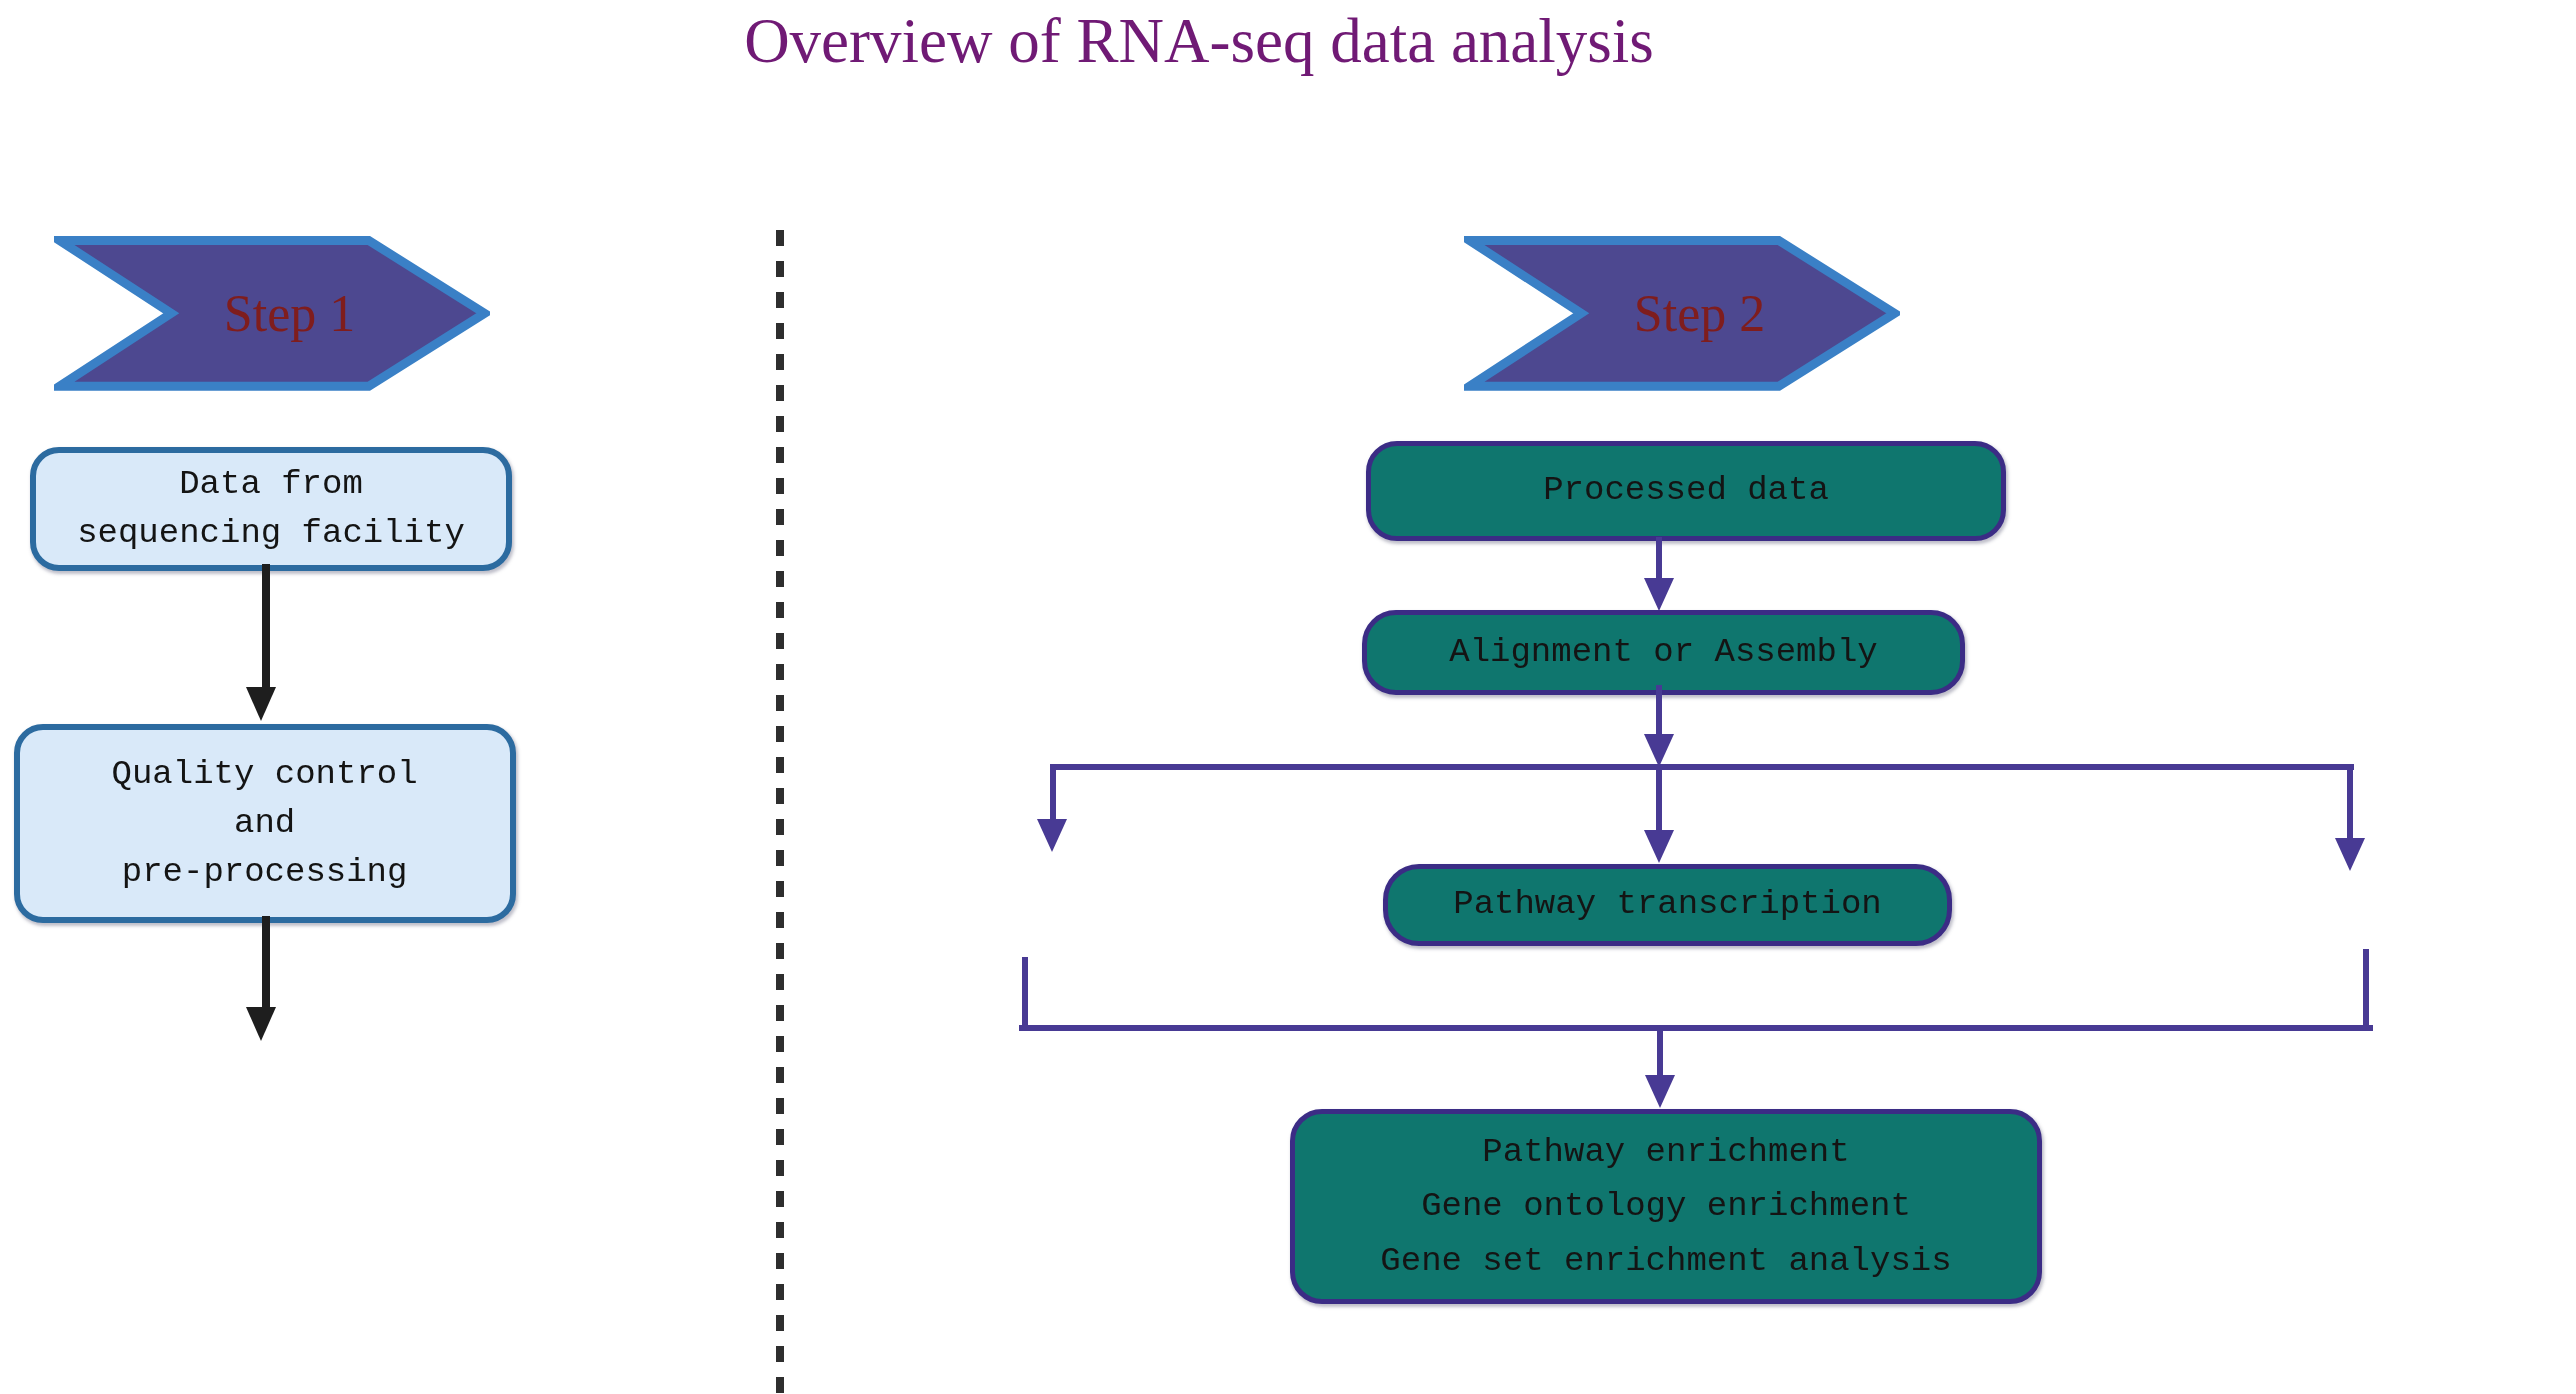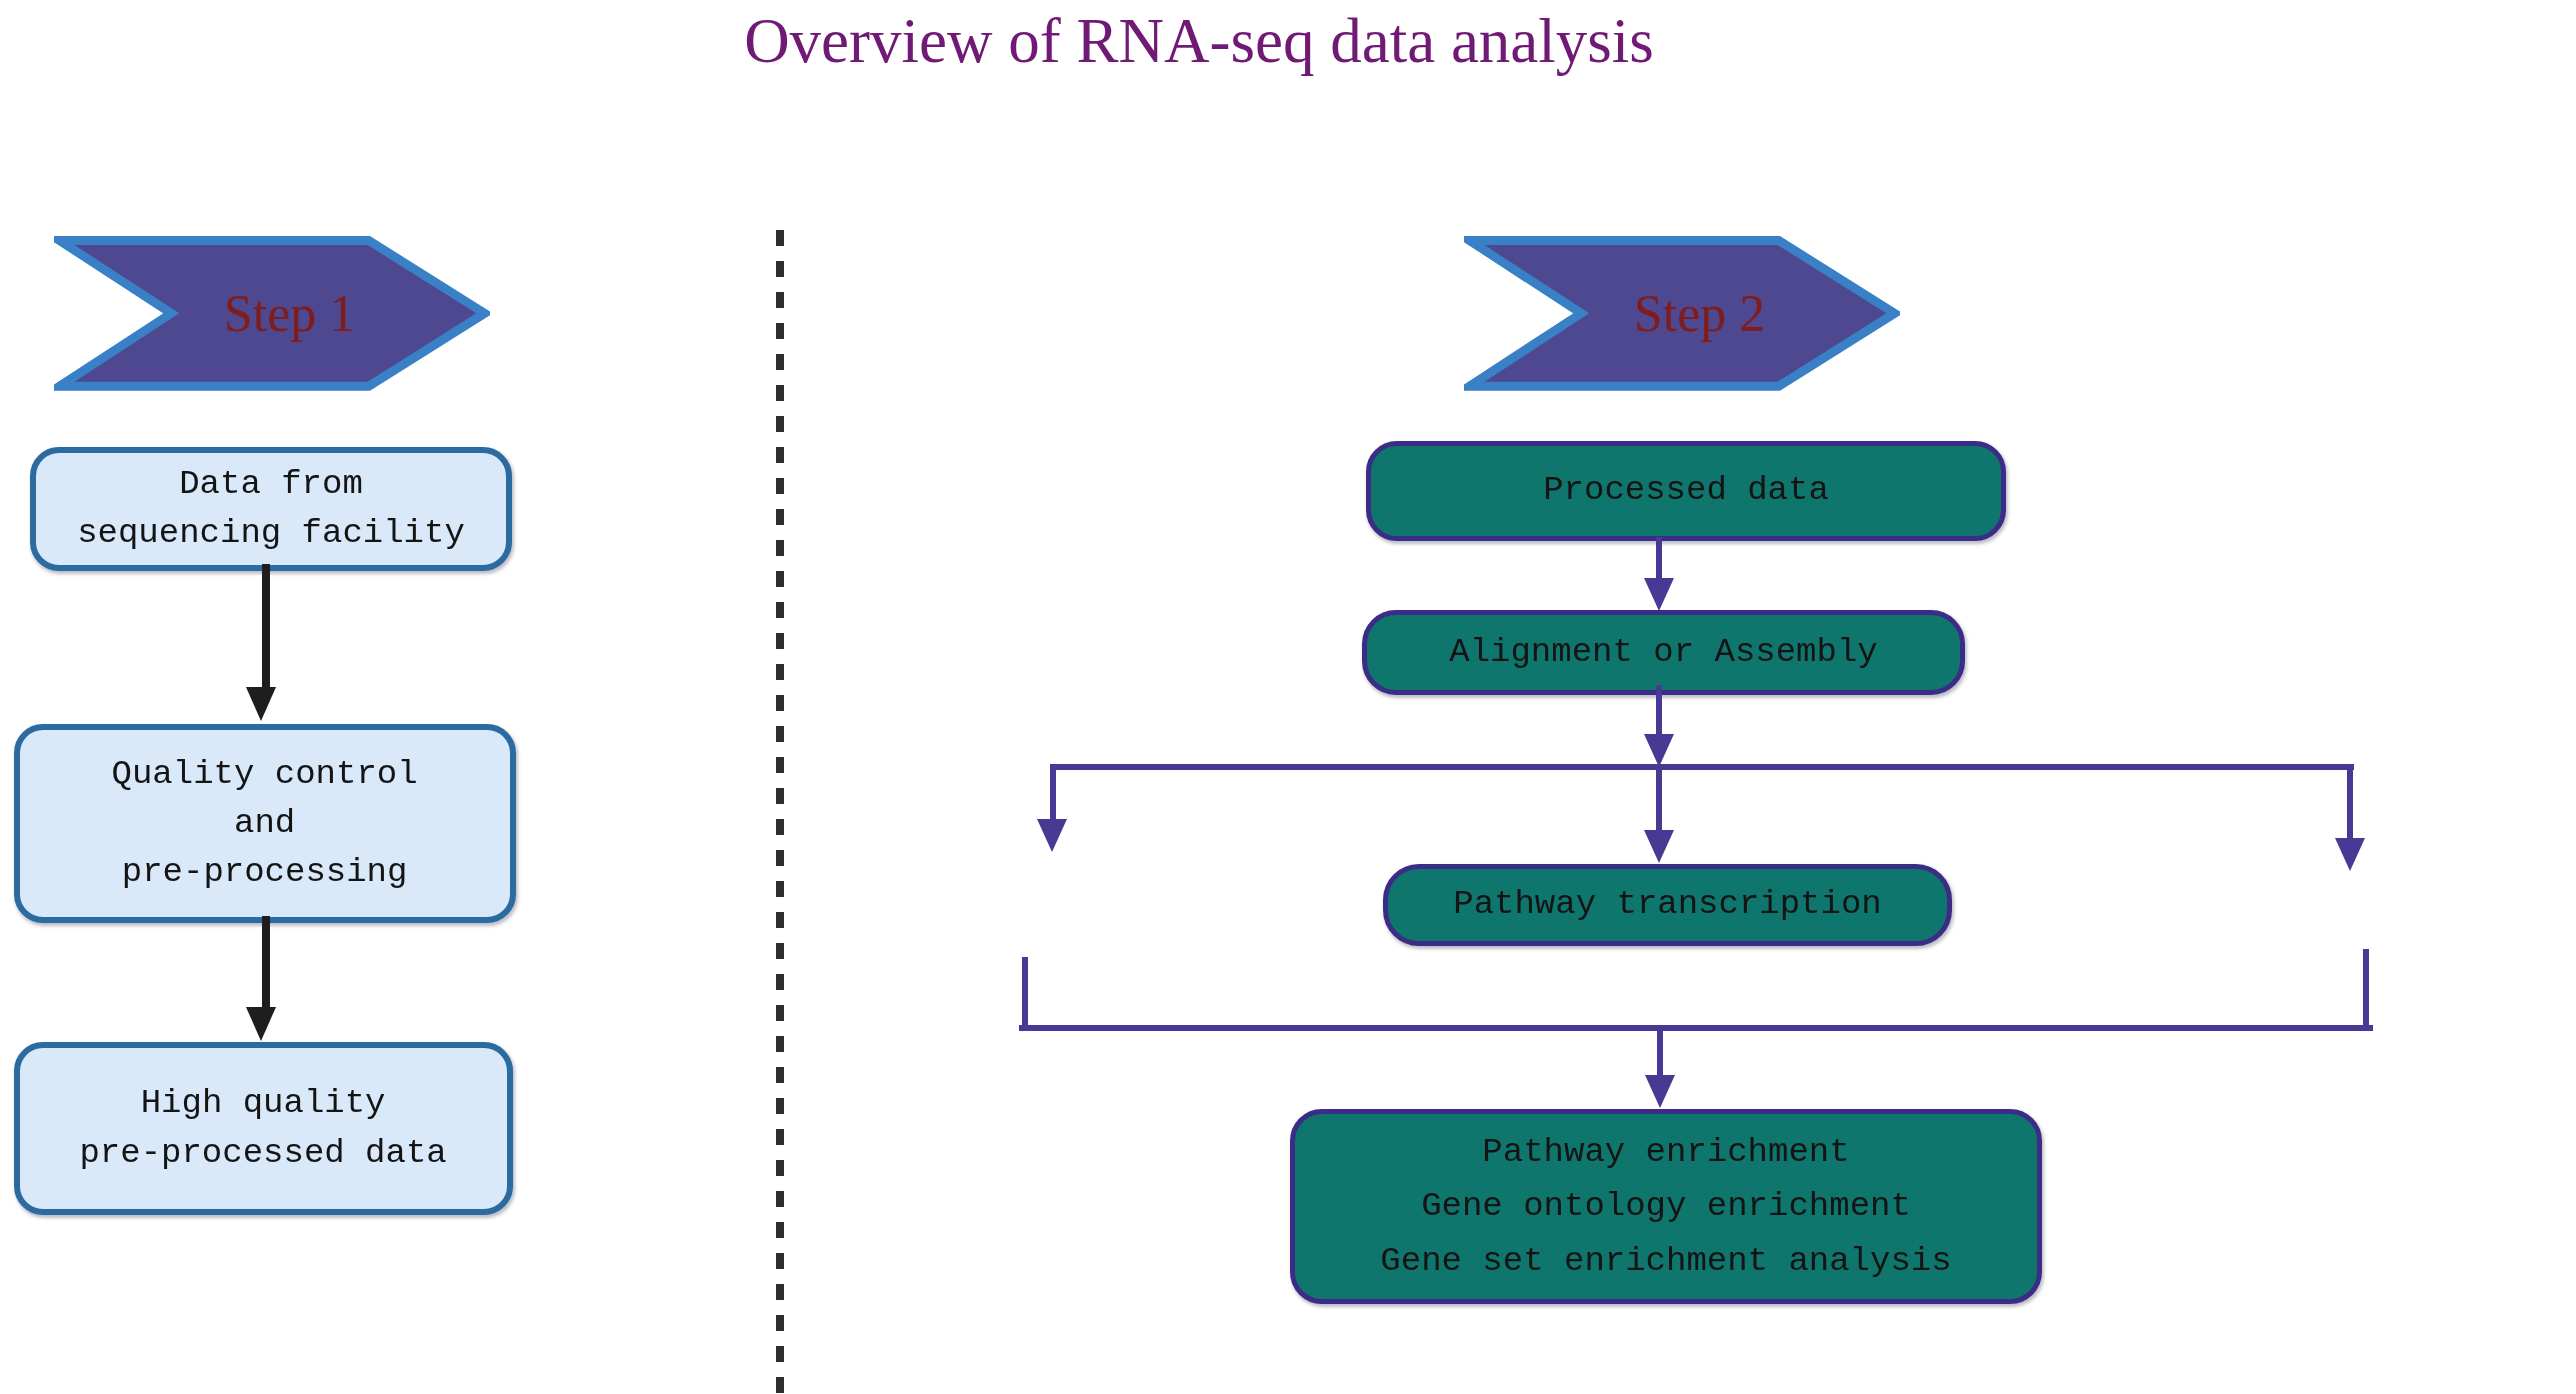--- a/index.html
+++ b/index.html
@@ -73,24 +73,20 @@
 
   <div class="box blue" style="left:13.6px;top:724px;width:490px;height:187px;">
     <span>Quality control</span>
     <span>and</span>
     <span>pre-processing</span>
   </div>
 
   <div class="vblack" style="left:262px;top:916px;height:92px;"></div>
   <div class="headblack" style="left:246px;top:1007px;"></div>
 
-  <div class="box blue" style="left:13.6px;top:1042px;width:487px;height:161px;">
-    <span>High quality</span>
-    <span>pre-processed data</span>
-  </div>
 
   <div class="banner" style="left:1464px;top:235px;">
     <svg viewBox="0 0 640 230">
       <polygon points="8,8 462,8 632,115 462,222 8,222 172,115" fill="#4d4890" stroke="#3a80c6" stroke-width="13" stroke-linejoin="miter"></polygon>
     </svg>
     <div class="lbl">Step 2</div>
   </div>
 
   <div class="box purple" style="left:1366px;top:441px;width:630px;height:90px;border-radius:31px;">
     <span>Processed data</span>

